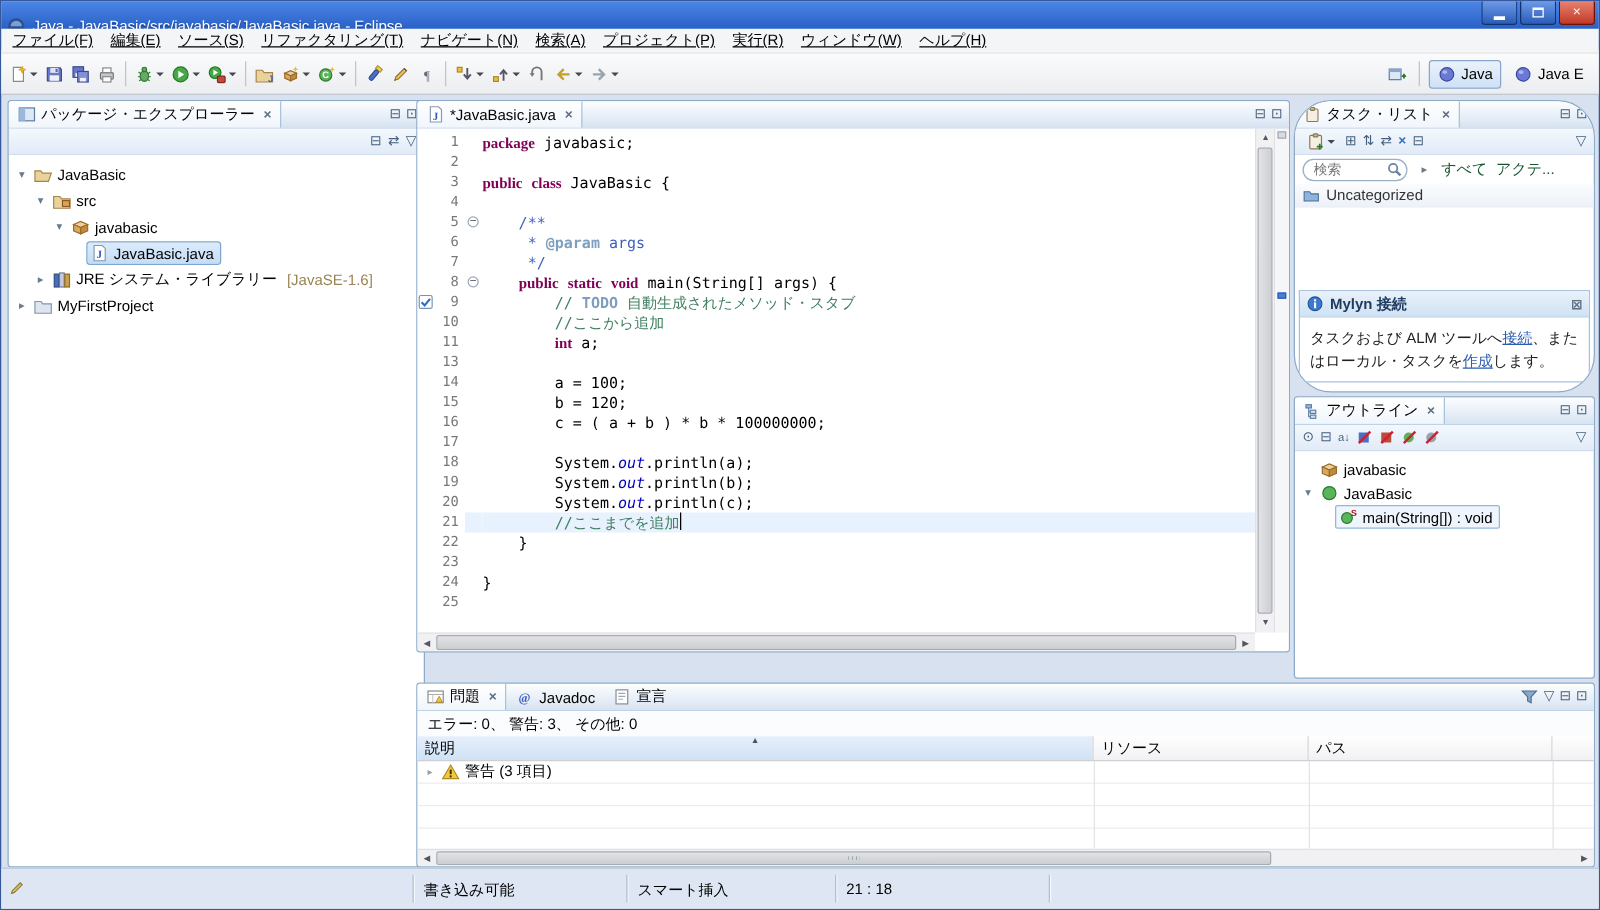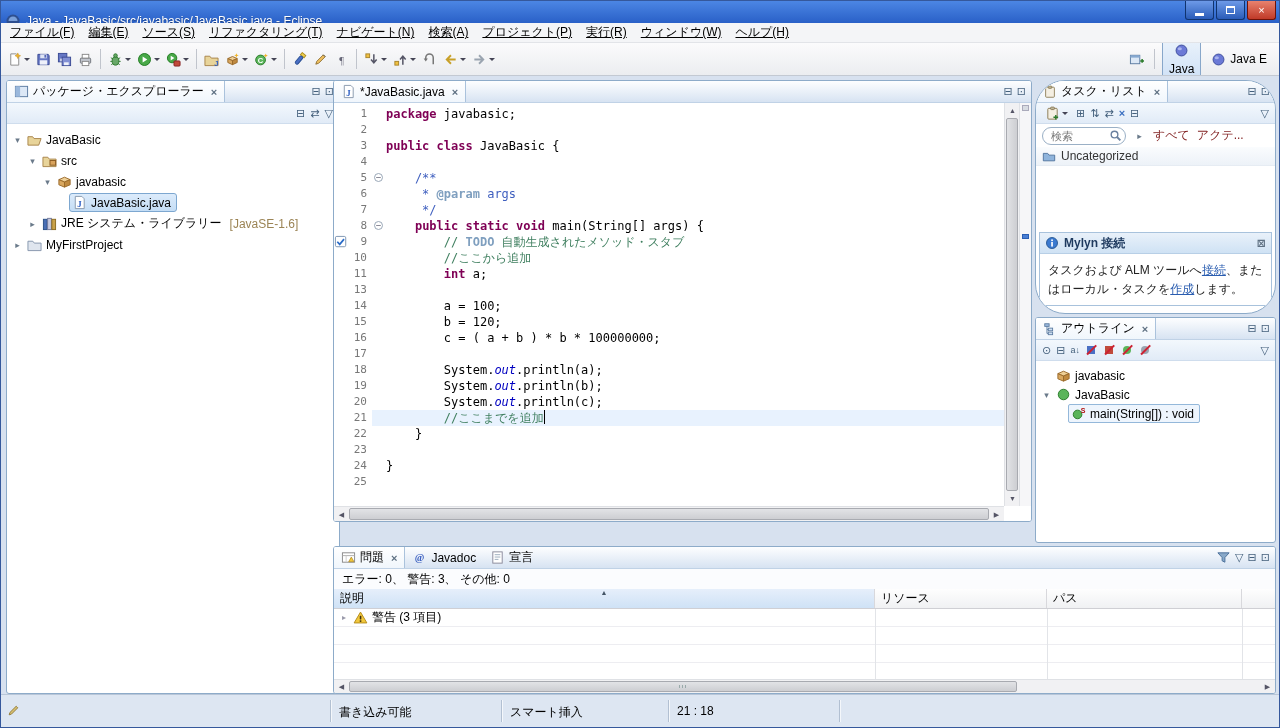--- a/index.html
+++ b/index.html
@@ -22,21 +22,21 @@
 
   
   .toolbar{position:absolute;left:0;top:42px;right:0;height:33px;background:linear-gradient(180deg,#fbfbfc,#ebedf0);border-bottom:1px solid #c3c9d2;display:flex;align-items:center;padding:0 3px;overflow:hidden;}
   #toolbuttons{display:flex;align-items:center;}
   .tbtn{height:24px;display:flex;align-items:center;justify-content:center;gap:1px;padding:0 3px;border-radius:2px;}
   .ticon svg{display:block;}
   .tsep{width:1px;height:20px;background:#c0c4cc;margin:0 4px;display:inline-block;}
   .dd{width:0;height:0;border-left:3px solid transparent;border-right:3px solid transparent;border-top:3px solid #445;margin-left:1px;}
   .persp{margin-left:auto;display:flex;align-items:center;gap:3px;padding-right:2px;}
   .pbtn{display:flex;align-items:center;gap:4px;padding:3px 6px;border:1px solid transparent;border-radius:3px;white-space:nowrap;}
-  .pbtn.active{background:linear-gradient(180deg,#eaf2fb,#cfe1f6);border-color:#88a7ca;flex-direction:column;}
+  .pbtn.active{background:linear-gradient(180deg,#eaf2fb,#cfe1f6);border-color:#88a7ca;}
 
   
   .panel{position:absolute;background:#fff;border:1px solid #8dabc9;border-radius:3px;overflow:hidden;}
   .phead{height:22px;display:flex;align-items:stretch;background:linear-gradient(180deg,#fdfeff,#d7e3f2);border-bottom:1px solid #c0d2e6;}
   .vtab{display:flex;align-items:center;gap:4px;padding:0 7px;white-space:nowrap;}
   .vtab.active{background:linear-gradient(180deg,#ffffff,#f0f6fc);border-right:1px solid #aac2dc;}
   .vclose{color:#5e7082;font-weight:bold;font-size:11px;margin-left:3px;}
   .head-right{margin-left:auto;display:flex;align-items:center;gap:4px;padding:0 5px;color:#44607c;}
   .gi{font-size:11px;line-height:1;color:#44607c;}
   .vtools{height:21px;background:linear-gradient(180deg,#f3f8fd,#e1ebf7);border-bottom:1px solid #cfdded;display:flex;align-items:center;gap:5px;padding:0 6px;}
@@ -56,21 +56,21 @@
   .edbody{position:absolute;top:22px;left:0;right:0;bottom:0;background:#fff;}
   #edLines{position:absolute;top:0;left:0;right:27px;bottom:15px;overflow:hidden;padding-top:3px;background:#fff;}
   .edrow{display:flex;height:16px;font:12px/16px "DejaVu Sans Mono","Liberation Mono",monospace;}
   .mk{width:14px;flex:none;position:relative;}
   .mk svg{position:absolute;left:0;top:1px;}
   .num{width:24px;flex:none;text-align:right;padding-right:5px;color:#787878;font-size:11px;}
   .fold{width:14px;flex:none;position:relative;}
   .foldmark{position:absolute;left:2px;top:3px;width:9px;height:9px;border:1px solid #9aa8b8;border-radius:50%;color:#667;font-size:9px;line-height:7px;text-align:center;background:#fff;}
   .codecell{flex:1;white-space:pre;}
   .edrow.cur .codecell,.edrow.cur .fold{background:var(--curline);}
-  .tok-k{color:var(--kw);font-weight:bold;}
+  .tok-k{color:var(--kw);font-weight:bold;font-family:Liberation Serif, serif;}
   .tok-c{color:var(--cm);}
   .tok-j{color:var(--jd);}
   .tok-jt{color:var(--jt);font-weight:bold;}
   .tok-t{color:var(--tt);font-weight:bold;}
   .tok-sf{color:var(--sf);font-style:italic;}
   .caret{display:inline-block;width:1.5px;height:14px;background:#000;vertical-align:-2px;}
 
   
   .sbtrack{position:absolute;background:#f1f1f3;}
   .ed-vscroll{top:0;bottom:15px;right:12px;width:15px;border-left:1px solid #dfe1e5;}
@@ -82,21 +82,21 @@
   .sbthumb.h{background:linear-gradient(180deg,#e2e3e6,#cdced2);}
   .sbbtn{position:absolute;width:15px;height:15px;display:flex;align-items:center;justify-content:center;font-size:7px;color:#556;}
   .pscroll{position:absolute;left:0;right:0;bottom:0;height:14px;background:#f1f1f3;border-top:1px solid #dfe1e5;}
   .pscroll .sbthumb::after{content:'';position:absolute;left:50%;top:3px;bottom:3px;width:9px;transform:translateX(-50%);background:repeating-linear-gradient(90deg,#9aa 0 1px,transparent 1px 3px);}
 
   
   .tsearch{height:23px;display:flex;align-items:center;gap:7px;padding:0 6px;}
   .sbox{position:relative;width:84px;height:18px;}
   .sbox input{width:100%;height:100%;border:1px solid #9ab0c6;border-radius:9px;padding:0 16px 0 8px;font:11px "Liberation Sans",sans-serif;color:#555;outline:none;}
   .sbox svg{position:absolute;right:3px;top:2px;}
-  .tlk{color:#7f1d1d;}
+  .tlk{color:#14532d;}
   .tcat{height:19px;display:flex;align-items:center;gap:5px;padding:0 6px;background:linear-gradient(180deg,#fafcfe,#edf2f8);border-bottom:1px solid #e6ecf3;color:#333;}
   .mylyn{position:absolute;left:3px;right:3px;top:151px;border:1px solid #a8c2dc;background:#fff;}
   .mylyn-head{height:21px;background:linear-gradient(180deg,#e9f1fa,#cfe2f4);display:flex;align-items:center;gap:5px;padding:0 5px;border-bottom:1px solid #b8cfe6;}
   .mylyn-title{font-weight:bold;color:#1e3a5f;flex:1;}
   .mylyn-body{padding:7px 8px;line-height:1.55;color:#222;}
   .link{color:#2a5db0;text-decoration:underline;}
   .filter-ic{position:relative;width:13px;height:13px;display:inline-flex;align-items:center;justify-content:center;}
   .filter-ic::after{content:'';position:absolute;left:0;right:0;top:5.5px;height:1.6px;background:#c23;transform:rotate(-45deg);}
   .fsq{width:8px;height:8px;display:inline-block;}
 

